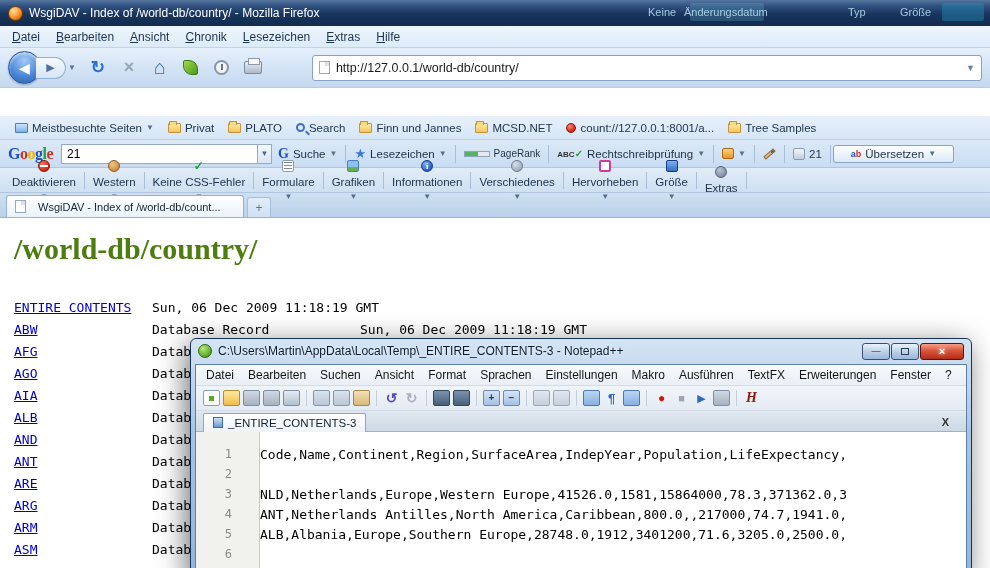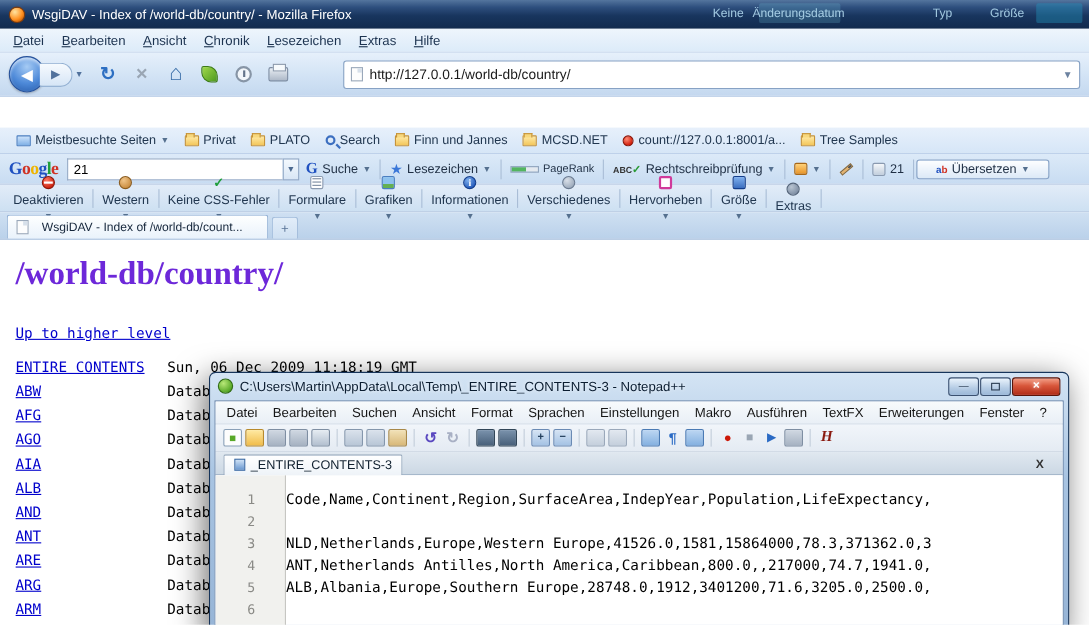--- a/index.html
+++ b/index.html
@@ -103,21 +103,21 @@
     padding:3px 6px 0; border-bottom:1px solid #97b4d8; }
   .tab { height:22px; width:238px; background:linear-gradient(#feffff,#e9f2fb); border:1px solid #96b2d4; border-bottom:none;
     border-radius:3px 3px 0 0; display:flex; align-items:center; gap:6px; padding:0 8px; font-size:11px; color:#14253a; }
   .tab-label { overflow:hidden; white-space:nowrap; }
   .newtab { height:20px; width:24px; margin-left:3px; background:linear-gradient(#e2edf9,#cfe0f2); border:1px solid #a5bedc;
     border-bottom:none; border-radius:3px 3px 0 0; display:flex; align-items:center; justify-content:center;
     color:#5a7498; font-size:12px; }
 
   
   .content { height:378px; background:#fff; padding:8px 14px; overflow:hidden; }
-  .page-title { font-family:"Liberation Serif", serif; font-size:30px; font-weight:bold; color:#6d28d9; margin:6px 0 30px; }
+  .page-title { font-family:"Liberation Serif", serif; font-size:30px; font-weight:bold; color:#4d7c0f; margin:6px 0 30px; }
   .mono, .listing, .uplink { font-family:"DejaVu Sans Mono","Liberation Mono",monospace; font-size:13px; }
   .uplink { margin-bottom:12px; }
   a.plink { color:#0000cc; text-decoration:underline; }
   .listing .row { display:flex; height:22px; align-items:center; }
   .c-name { width:138px; color:#0000cc; text-decoration:underline; overflow:hidden; white-space:nowrap; }
   .c-desc { width:208px; color:#000; white-space:nowrap; }
   .c-date { color:#000; white-space:nowrap; }
 
   
   .npp { position:absolute; left:190px; top:338px; width:782px; height:240px; border:1px solid #16345a;
@@ -393,21 +393,20 @@
       <span class="page-ic"></span>
       <span class="tab-label">WsgiDAV - Index of /world-db/count...</span>
     </div>
     <div class="newtab">
         <span>+</span>
       </div>
   </div>
 
   <div class="content">
     <h1 class="page-title">/world-db/country/</h1>
-    <div class="uplink"><a href="#" class="plink">Up to higher level</a></div>
     <div class="listing">
 
         <div class="row">
           <a href="#" class="c-name">ENTIRE CONTENTS</a>
           <span class="c-date">Sun, 06 Dec 2009 11:18:19 GMT</span>
         </div>
 
         <div class="row">
           <a href="#" class="c-name">ABW</a>
           <span class="c-desc">Database Record</span>

